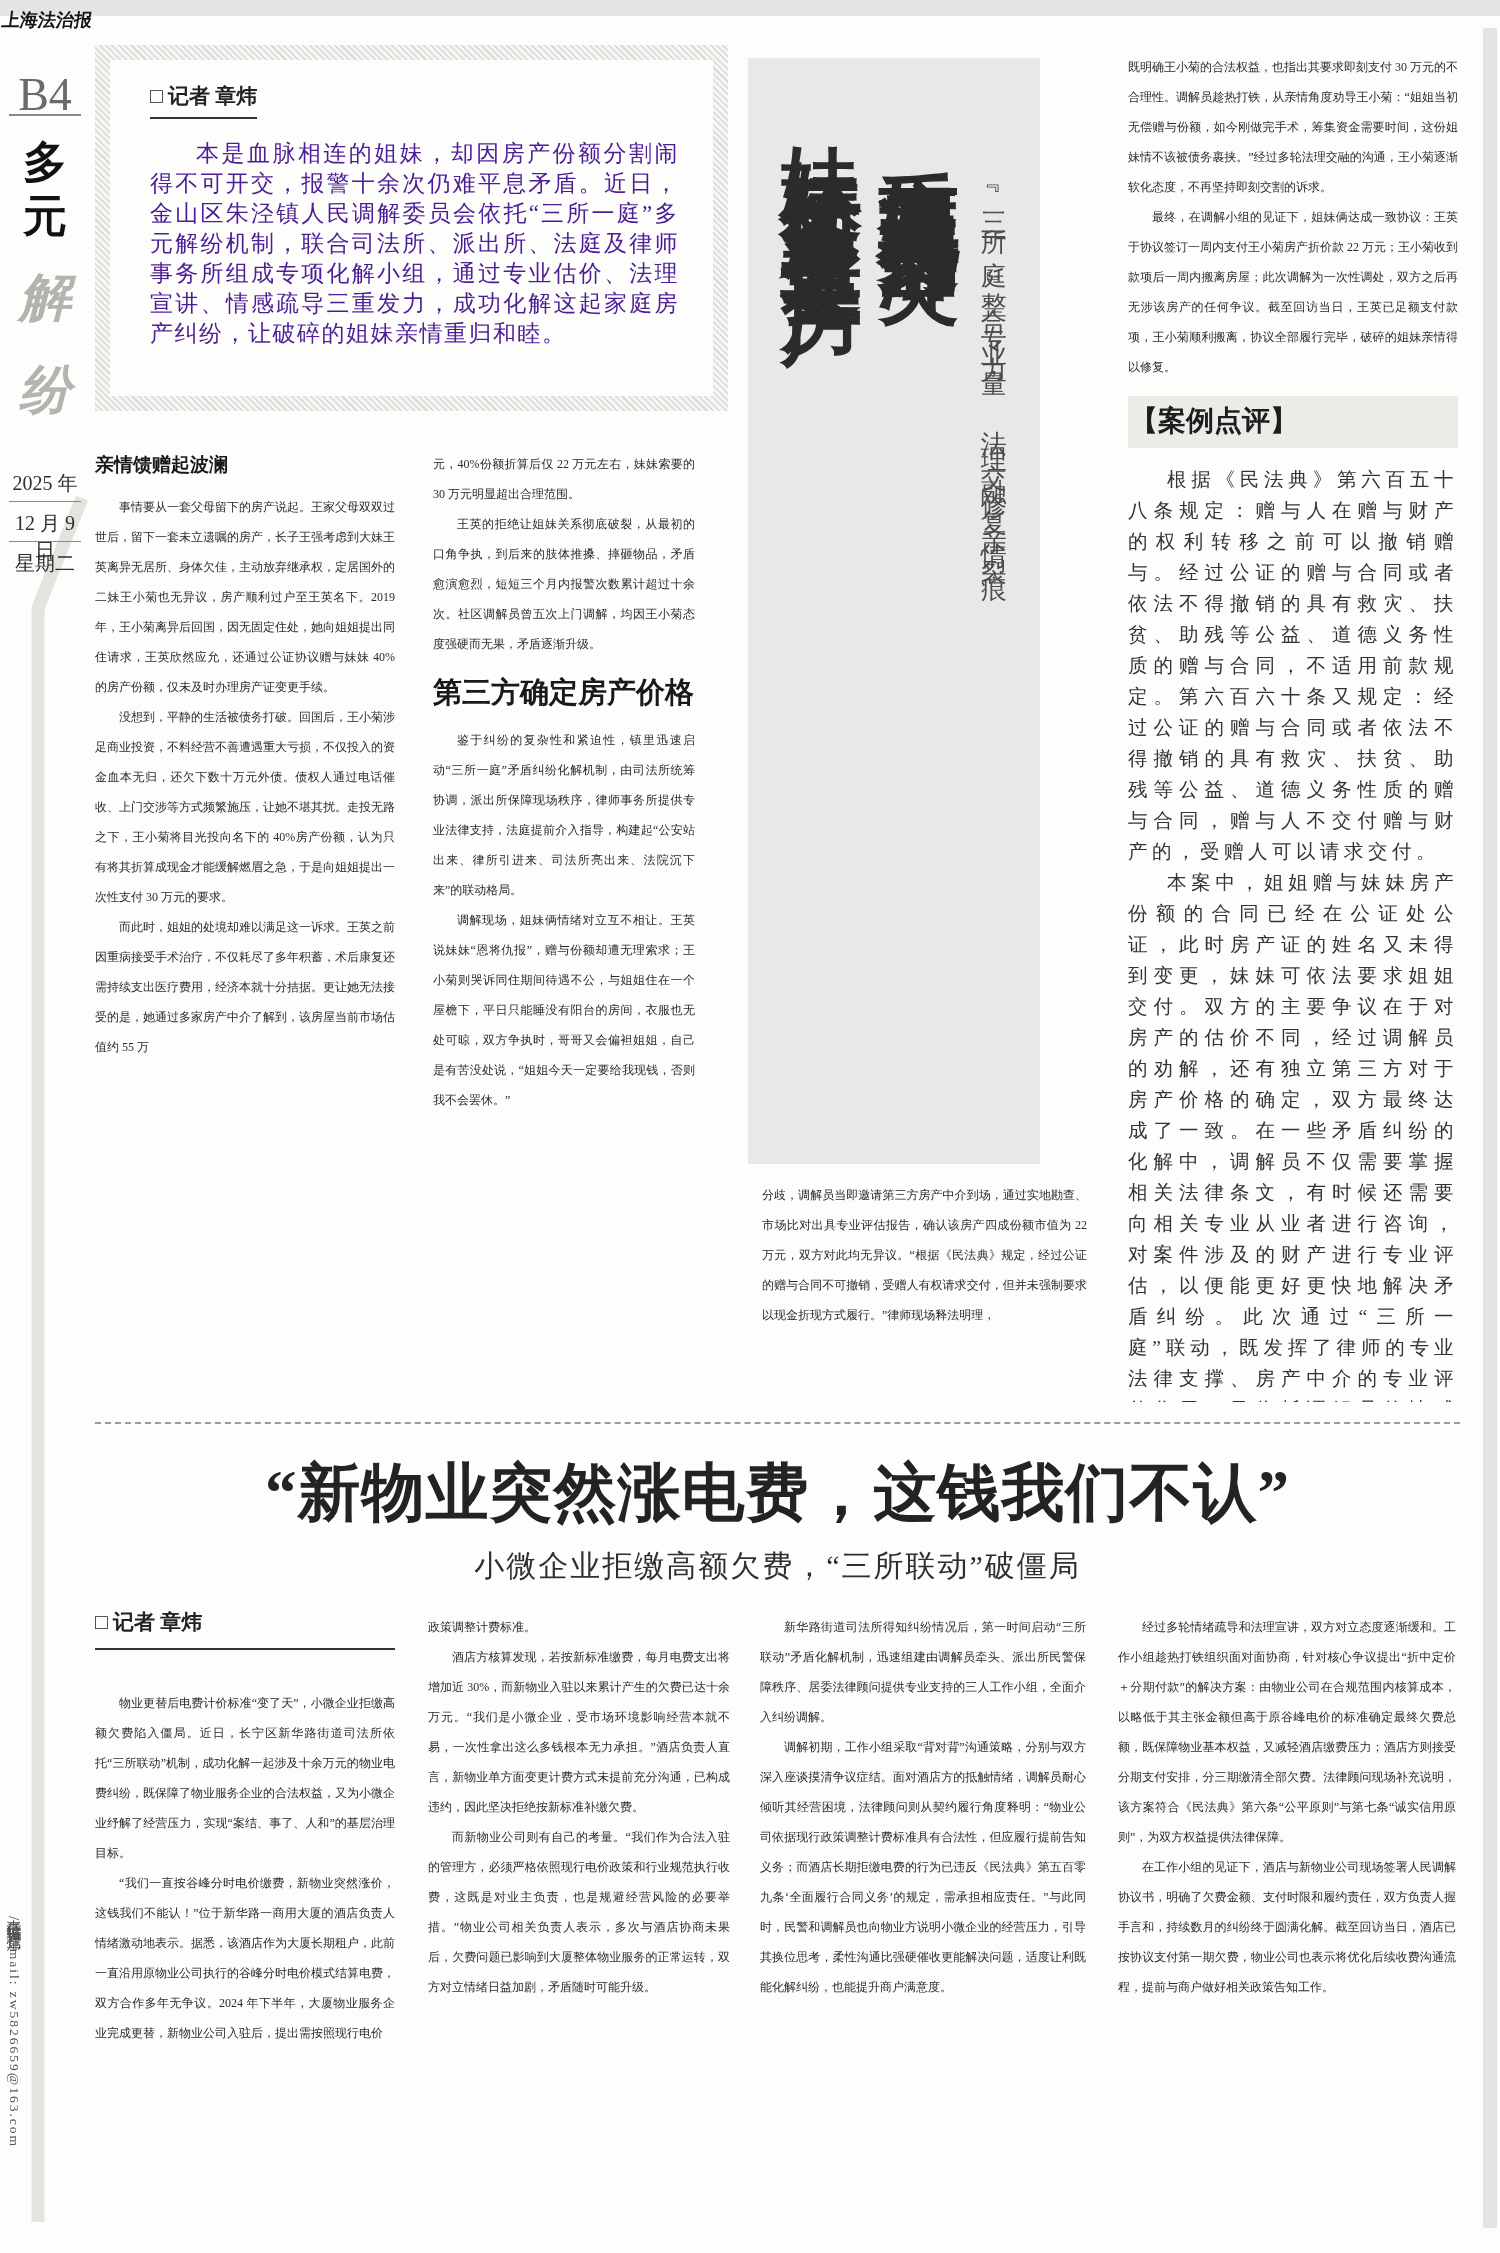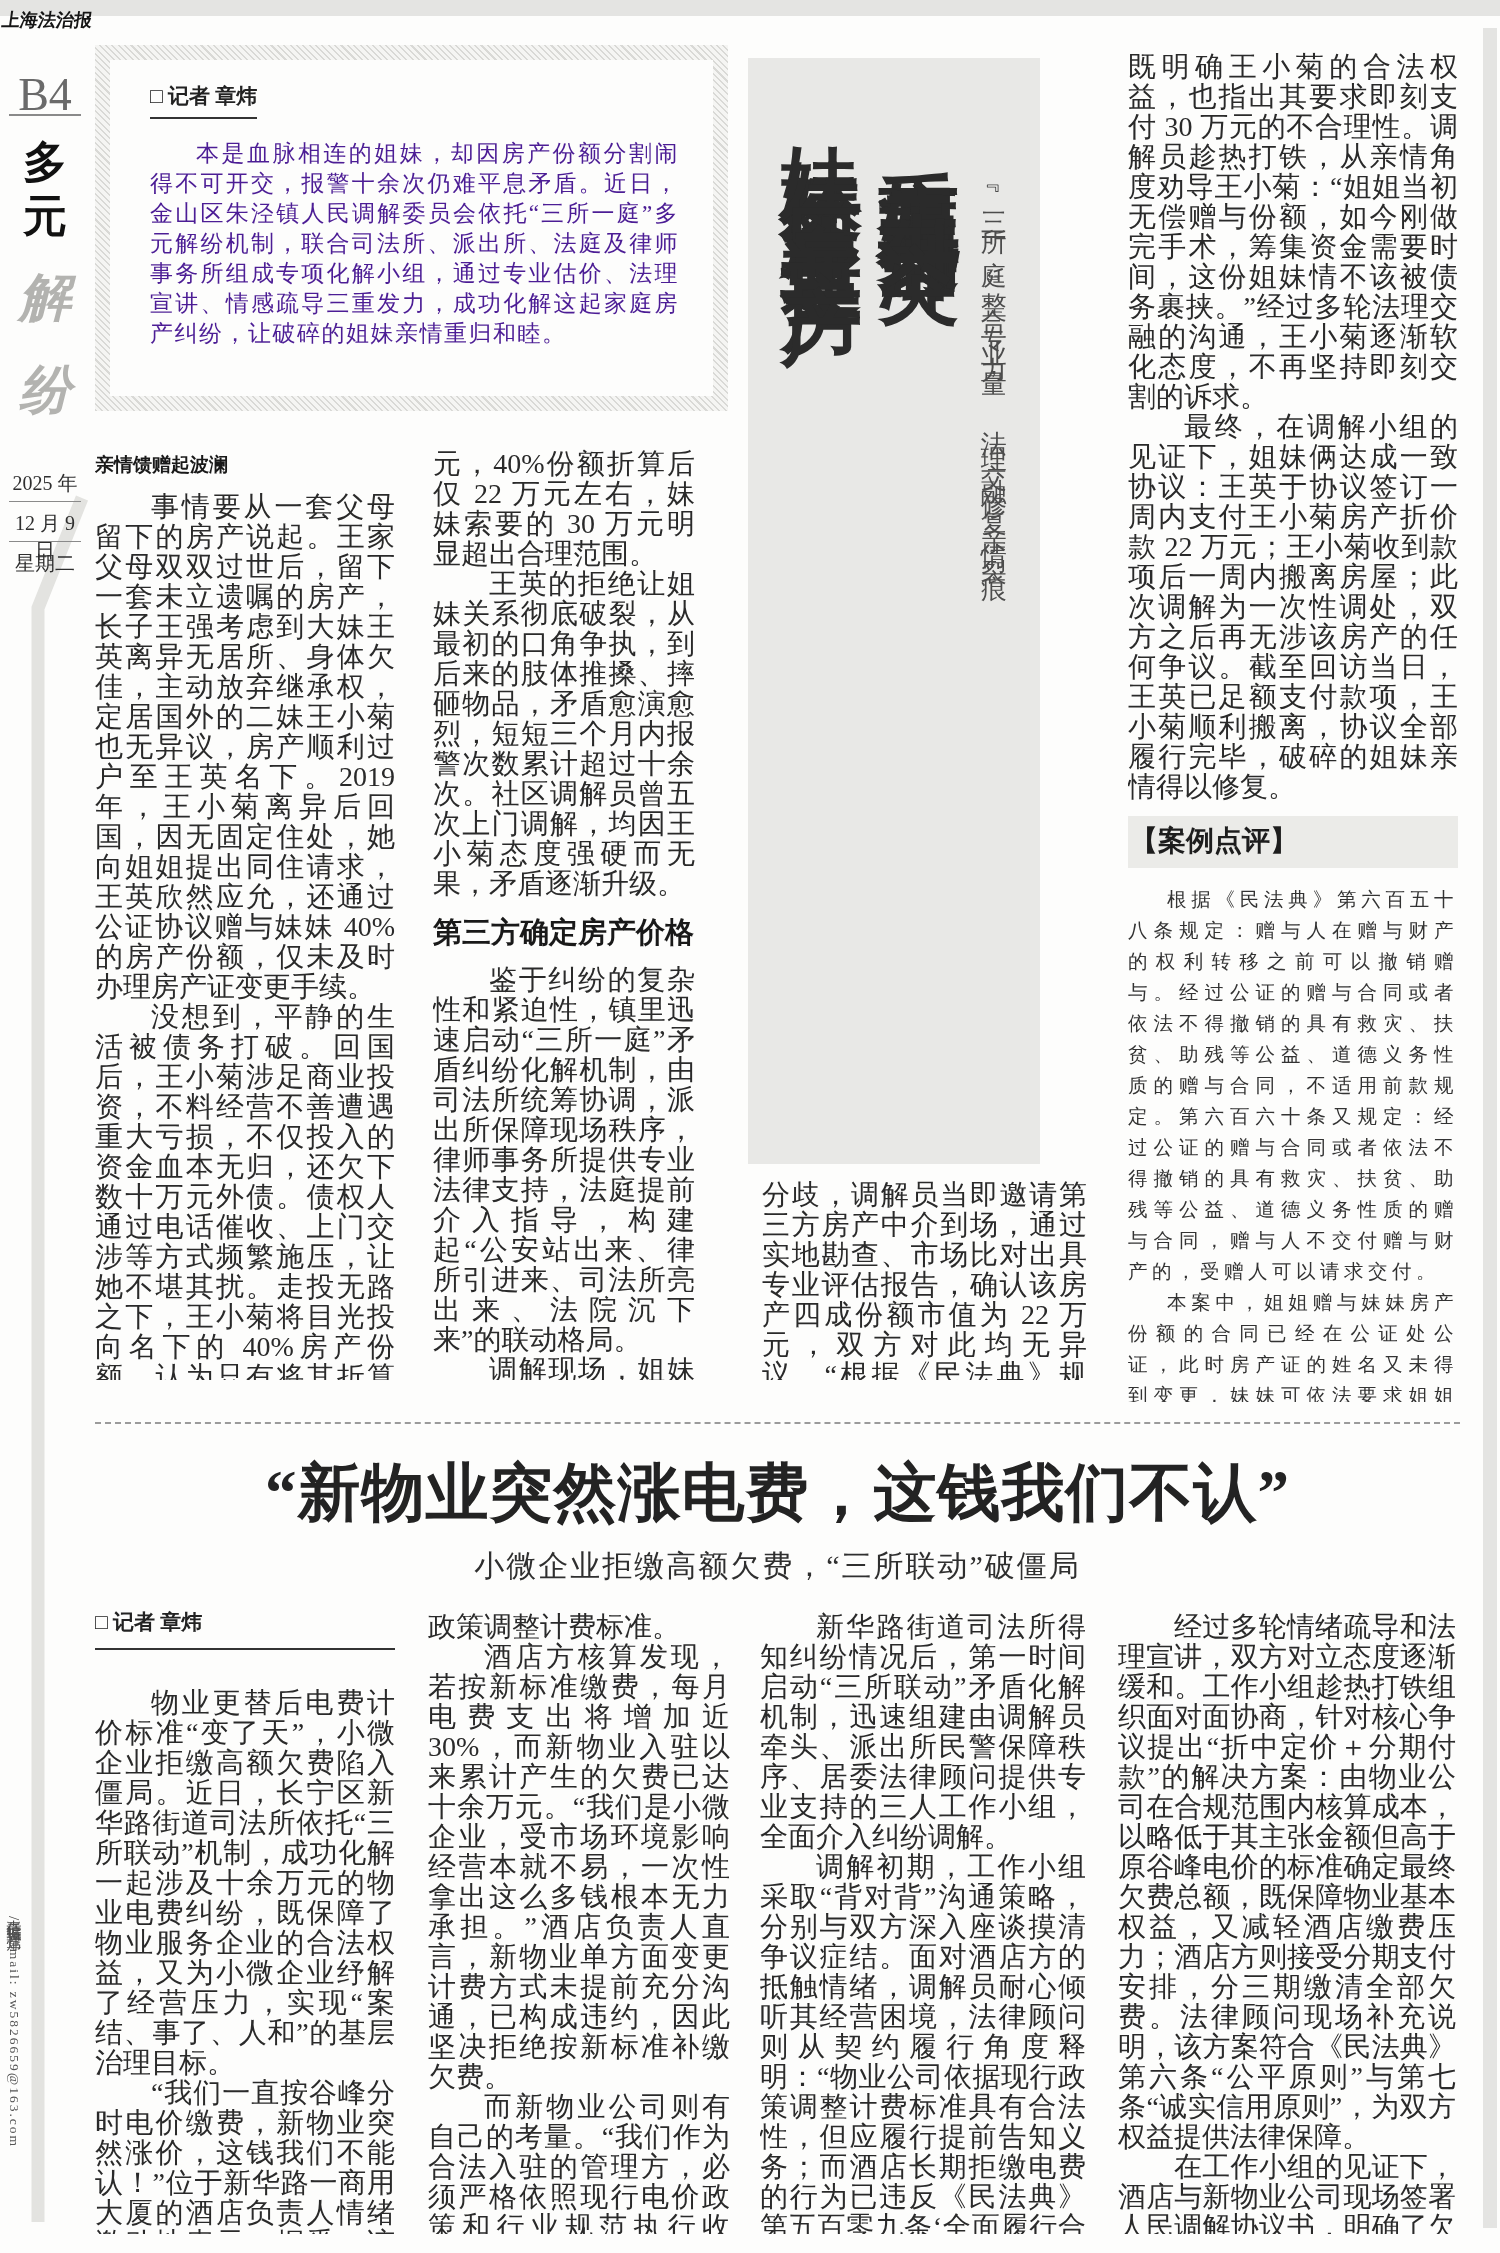--- a/index.html
+++ b/index.html
@@ -21,21 +21,21 @@
   .byline{font-size:21px;font-weight:700;color:#222;}
   .byline-underline{display:inline-block;border-bottom:2.5px solid #333;padding-bottom:7px;}
   .lede{margin-top:20px;font-size:23px;line-height:30px;text-align:justify;text-indent:2em;letter-spacing:1.5px;color:#4c1d95;}
   
   .panel{background:#e8e8e6;display:flex;flex-direction:row;justify-content:center;align-items:flex-start;}
   .vmain{writing-mode:vertical-rl;font-size:82px;font-weight:700;color:#2b2b2b;letter-spacing:15px;margin-top:24px;line-height:1.12;}
   .vsub{writing-mode:vertical-rl;font-size:82px;font-weight:700;color:#2b2b2b;letter-spacing:7px;margin-top:46px;margin-left:6px;line-height:1.12;}
   .vkick{writing-mode:vertical-rl;font-size:26px;color:#4c4c4c;letter-spacing:16px;margin-top:118px;margin-left:10px;line-height:1.5;}
   
   .col{overflow:hidden;}
-  .col p{margin:0;font-size:28px;line-height:30px;text-align:justify;text-indent:2em;color:#2a2a2a;}
+  .col p{margin:0;font-size:12px;line-height:30px;text-align:justify;text-indent:2em;color:#2a2a2a;}
   .col p.cont{text-indent:0;}
   .sect{font-size:19px;font-weight:700;text-align:left;color:#191919;margin:6px 0 14px 0;}
   .sect2{font-size:29px;font-weight:700;text-align:left;color:#191919;margin:14px 0 12px 0;}
   
   .cmtbar{background:#ebebe8;font-size:28px;font-weight:700;color:#1d1d1d;padding:6px 12px 8px 2px;margin:14px 0 16px 0;}
   .cmt p{font-size:19.5px;line-height:31px;letter-spacing:4.5px;color:#333;}
   
   .dashrule{border-top:2px dashed #9b9b9b;}
   .bheadline{font-size:63px;font-weight:700;text-align:center;color:#232323;letter-spacing:1px;}
   .bsubhead{font-size:30px;text-align:center;color:#2f2f2f;letter-spacing:2px;}

